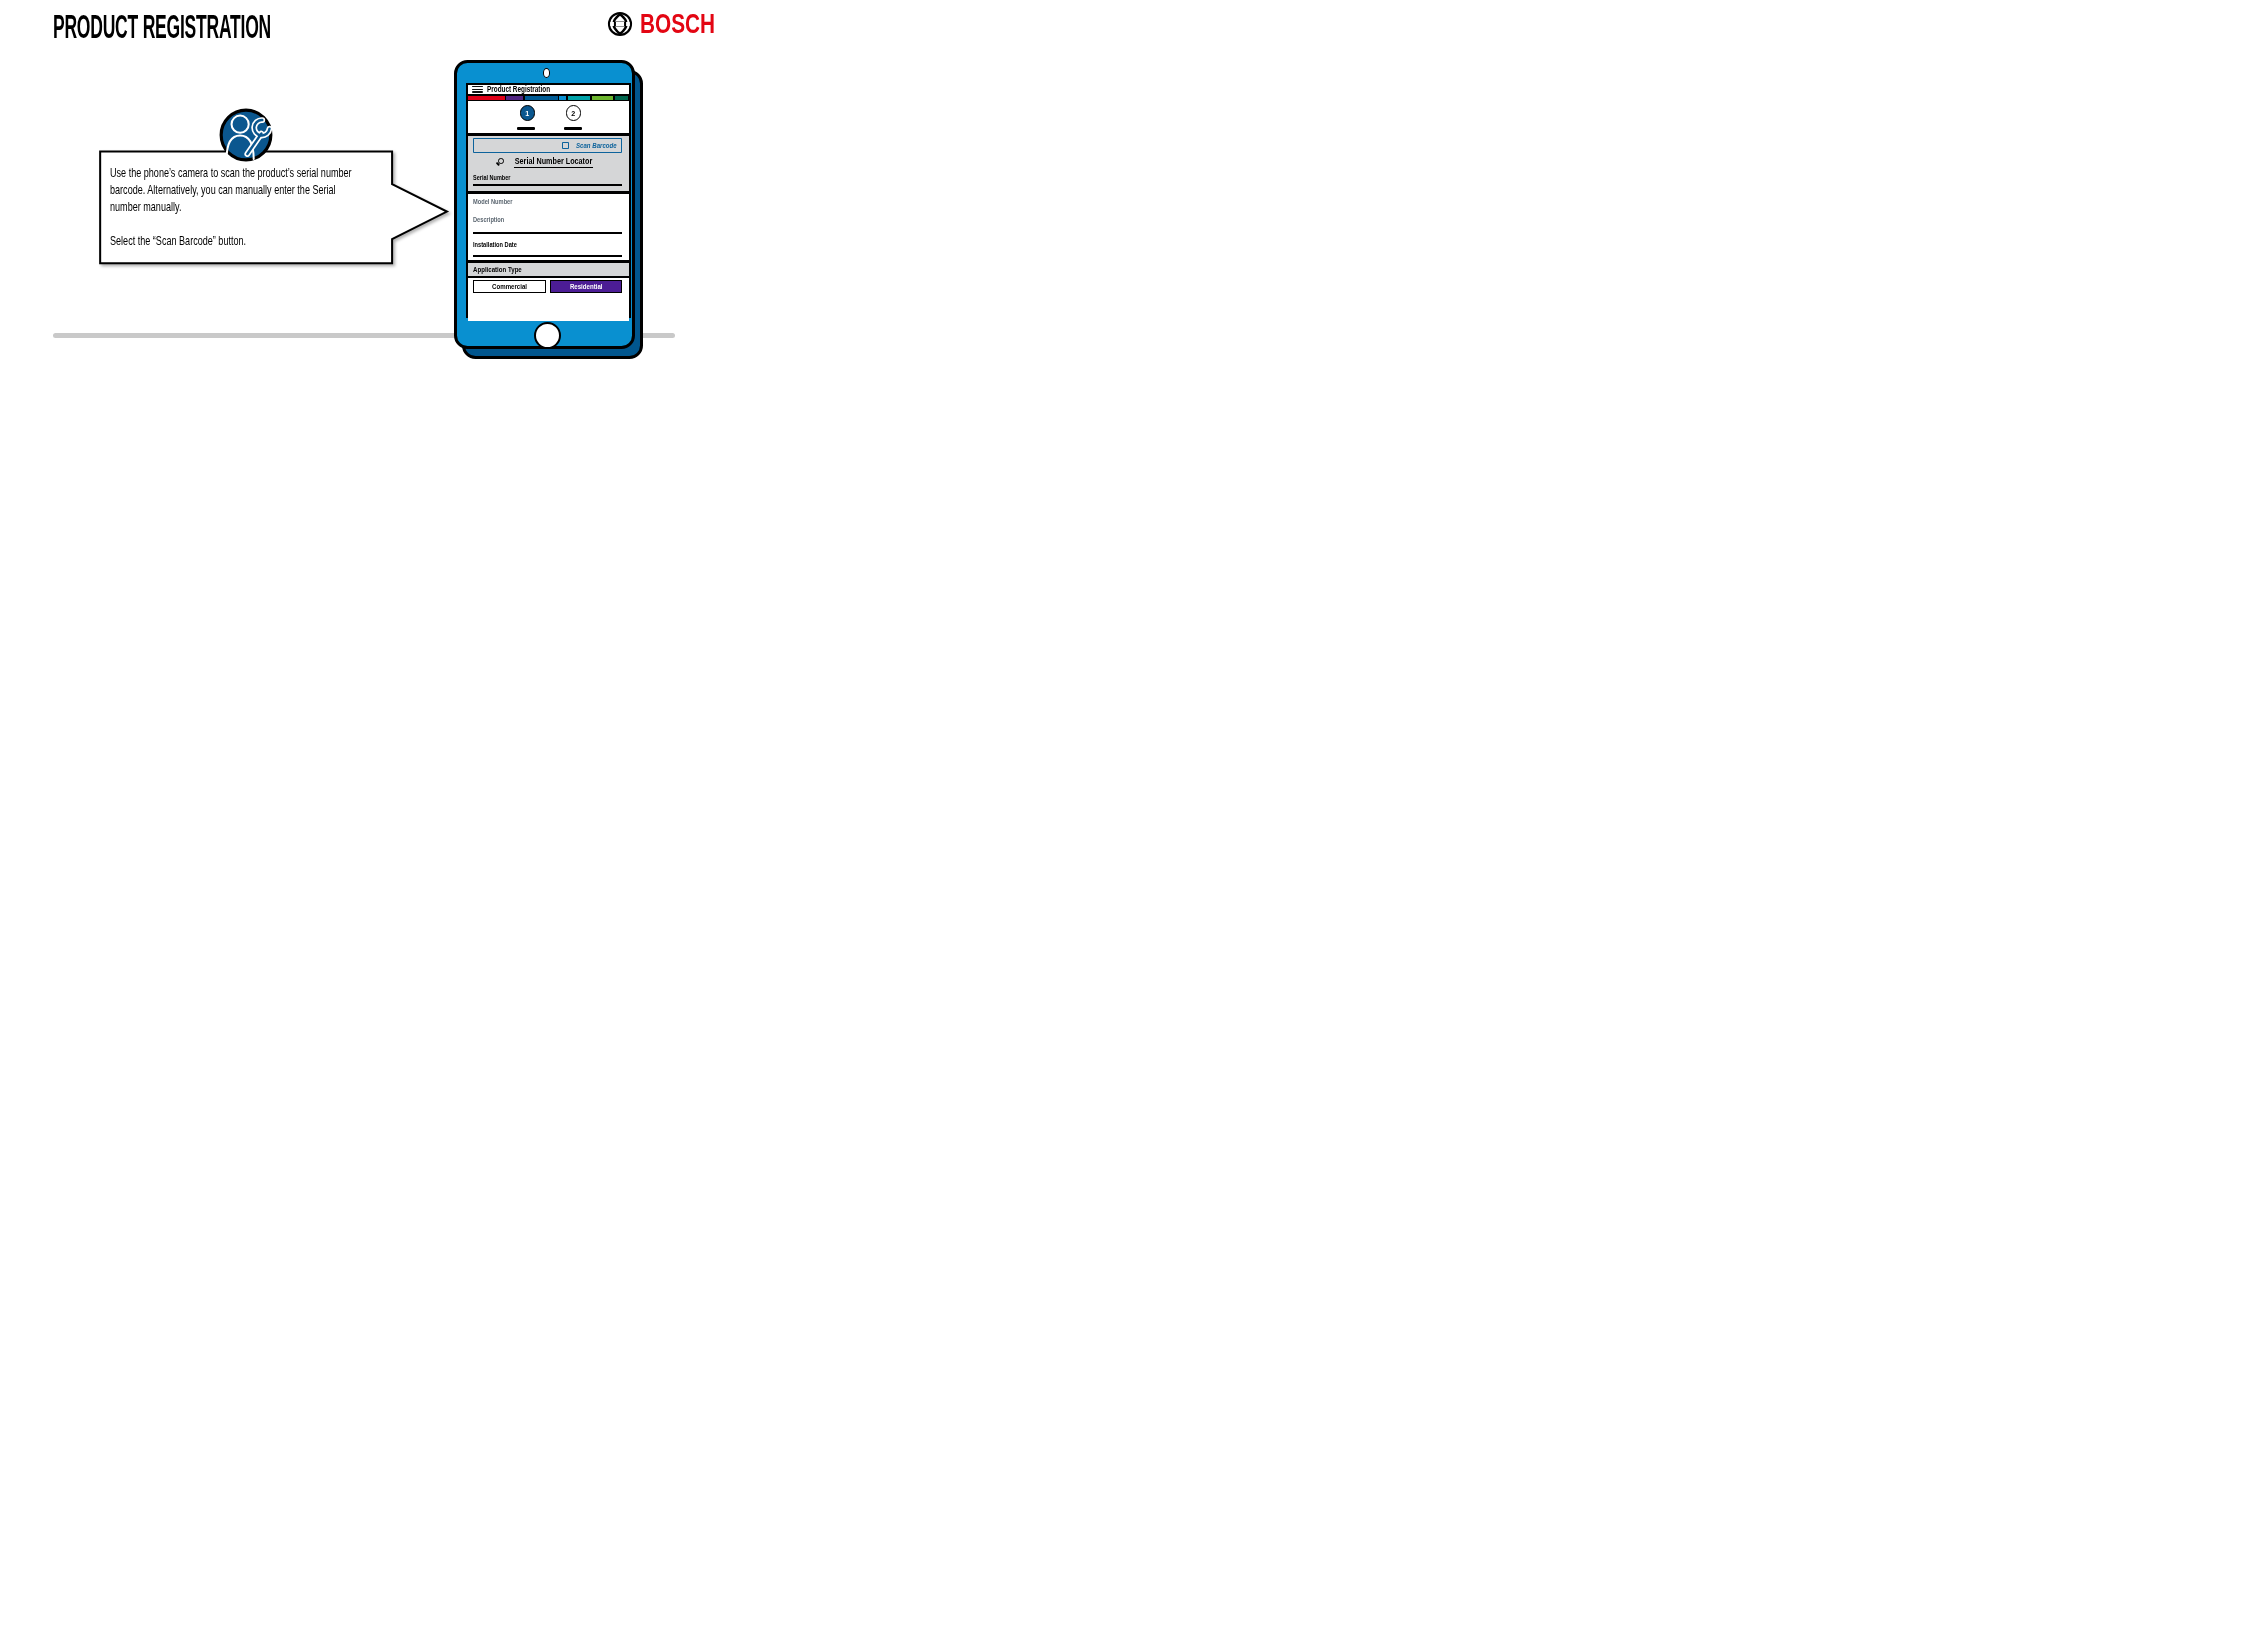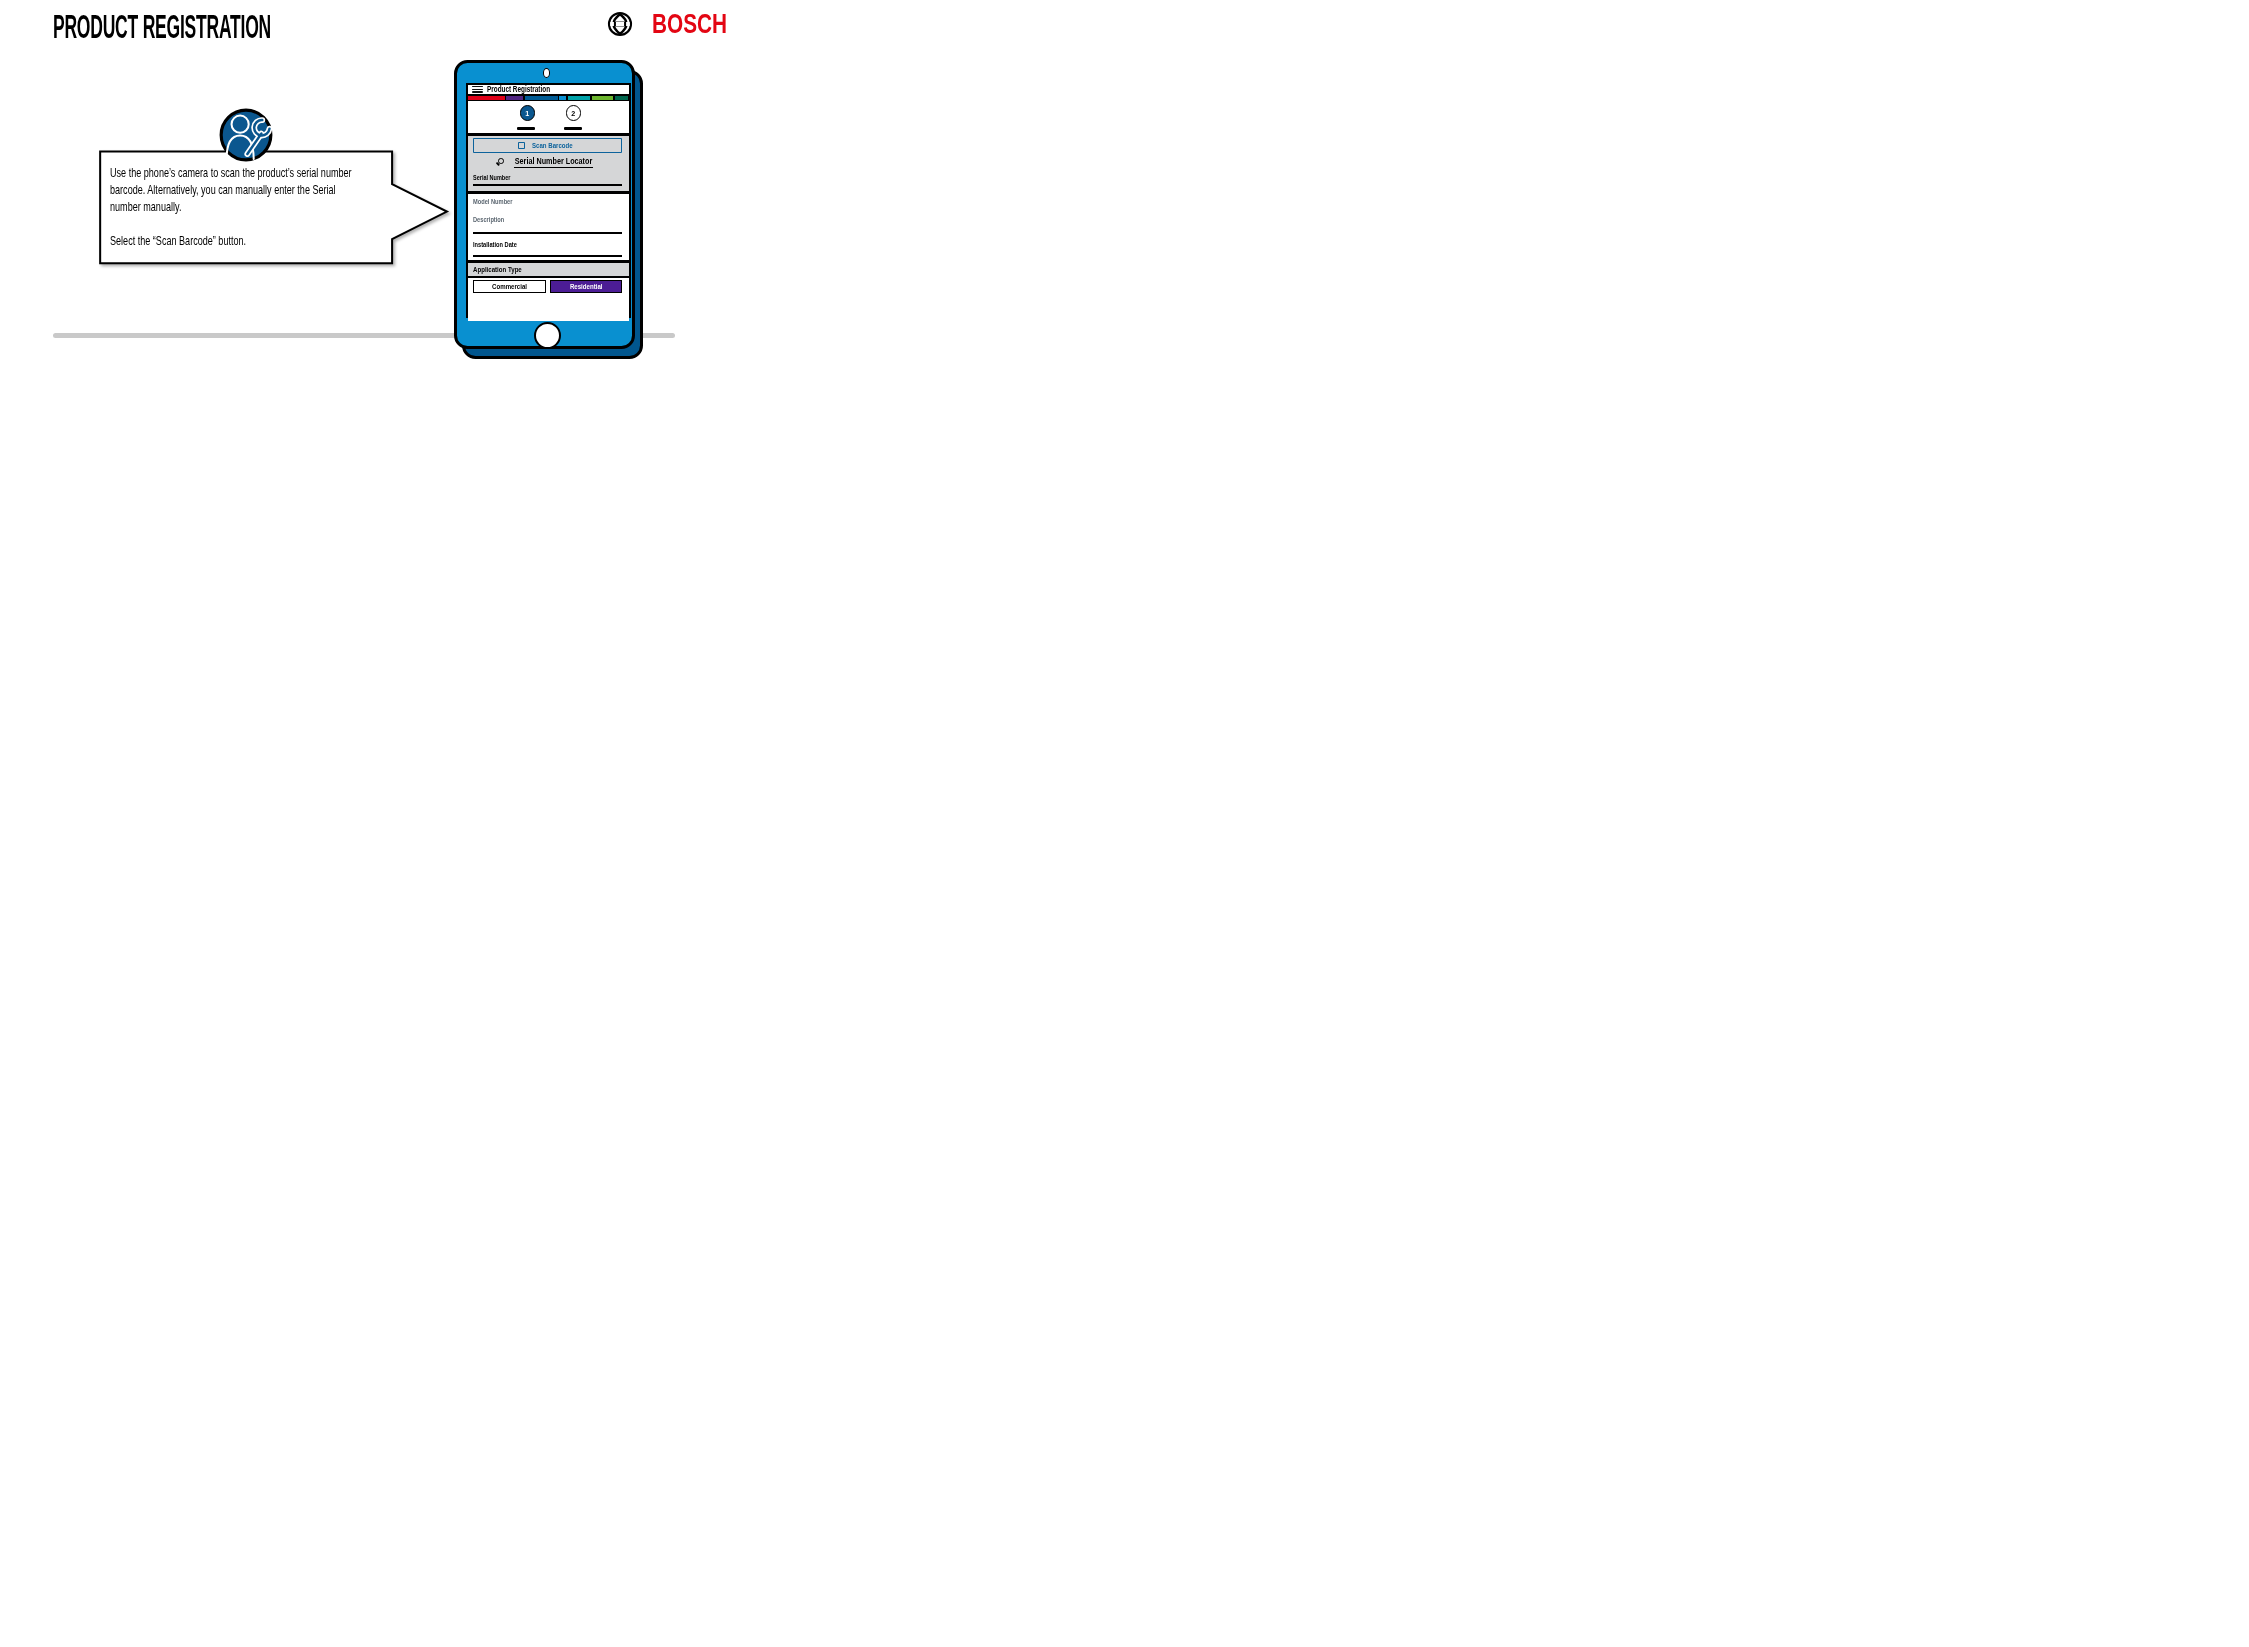--- a/index.html
+++ b/index.html
@@ -2,21 +2,21 @@
 <html style="font-size:7.2px"><head>
 <meta charset="utf-8">
 <style>
   html,body{margin:0;padding:0;background:#fff;}
   .page{position:relative;width:731px;height:412px;background:#ffffff;overflow:hidden;
         font-family:"Liberation Sans",sans-serif;color:#000;}
 
   
   .slide-title{position:absolute;left:53px;top:8px;font-size:33px;font-weight:700;
                letter-spacing:-0.4px;white-space:nowrap;transform:scaleX(.53);transform-origin:0 0;}
-  .logo{position:absolute;left:607px;top:11.2px;display:flex;align-items:center;gap:19px;}
+  .logo{position:absolute;left:607px;top:11.2px;display:flex;align-items:center;gap:7px;}
   .logo-text{font-size:27px;font-weight:800;color:#e30613;line-height:26px;
              transform:scaleX(.77);transform-origin:0 50%;white-space:nowrap;}
 
   
   .divider{position:absolute;left:53px;top:333px;width:622px;height:5px;
            border-radius:2.7px;background:#c9c9c9;}
 
   
   .bubble-svg{position:absolute;left:88px;top:142px;
               filter:drop-shadow(2.2px 2.7px 1.8px rgba(0,0,0,.30));}
@@ -55,21 +55,21 @@
 
   .steps{position:relative;height:32px;background:#fff;}
   .step-circle{position:absolute;top:4px;width:13.5px;height:13.5px;border:1.6px solid #000;
                border-radius:50%;display:flex;align-items:center;justify-content:center;
                font-size:7.2px;font-weight:700;background:#fff;color:#000;}
   .step-circle.active{background:#0b578f;color:#fff;}
   .step-dash{position:absolute;top:26px;width:18px;height:2.2px;background:#000;border-radius:1.1px;}
 
   .gray-panel{position:relative;height:55px;background:#d5d6d7;}
   .scan-btn{position:absolute;left:5.4px;right:6.3px;top:2.2px;height:12.6px;border:1.3px solid #0d639c;
-            border-radius:0.9px;display:flex;align-items:center;justify-content:center;gap:2px;}
+            border-radius:0.9px;display:flex;align-items:center;justify-content:flex-end;gap:2px;font-style:italic;}
   .scan-icon{width:5px;height:5px;border:1.3px solid #0d639c;border-radius:0.9px;}
   .scan-label{font-size:7.6px;font-weight:700;color:#0d639c;white-space:nowrap;transform:scaleX(.8);}
   .locator{position:absolute;left:0;right:0;top:20px;height:11.7px;display:flex;
            justify-content:center;align-items:center;gap:3.6px;}
   .mag-icon{position:relative;width:7.6px;height:7.6px;}
   .mag-circle{position:absolute;right:0;top:0;width:3.6px;height:3.6px;border:1.3px solid #000;border-radius:50%;}
   .mag-handle{position:absolute;left:0;bottom:0.9px;width:4px;height:1.6px;background:#000;
               border-radius:0.9px;transform:rotate(45deg);}
   .locator-label{font-size:8.5px;font-weight:700;border-bottom:1.8px solid #000;padding:0 0.9px 0.4px;
                  white-space:nowrap;transform:scaleX(.85);}

